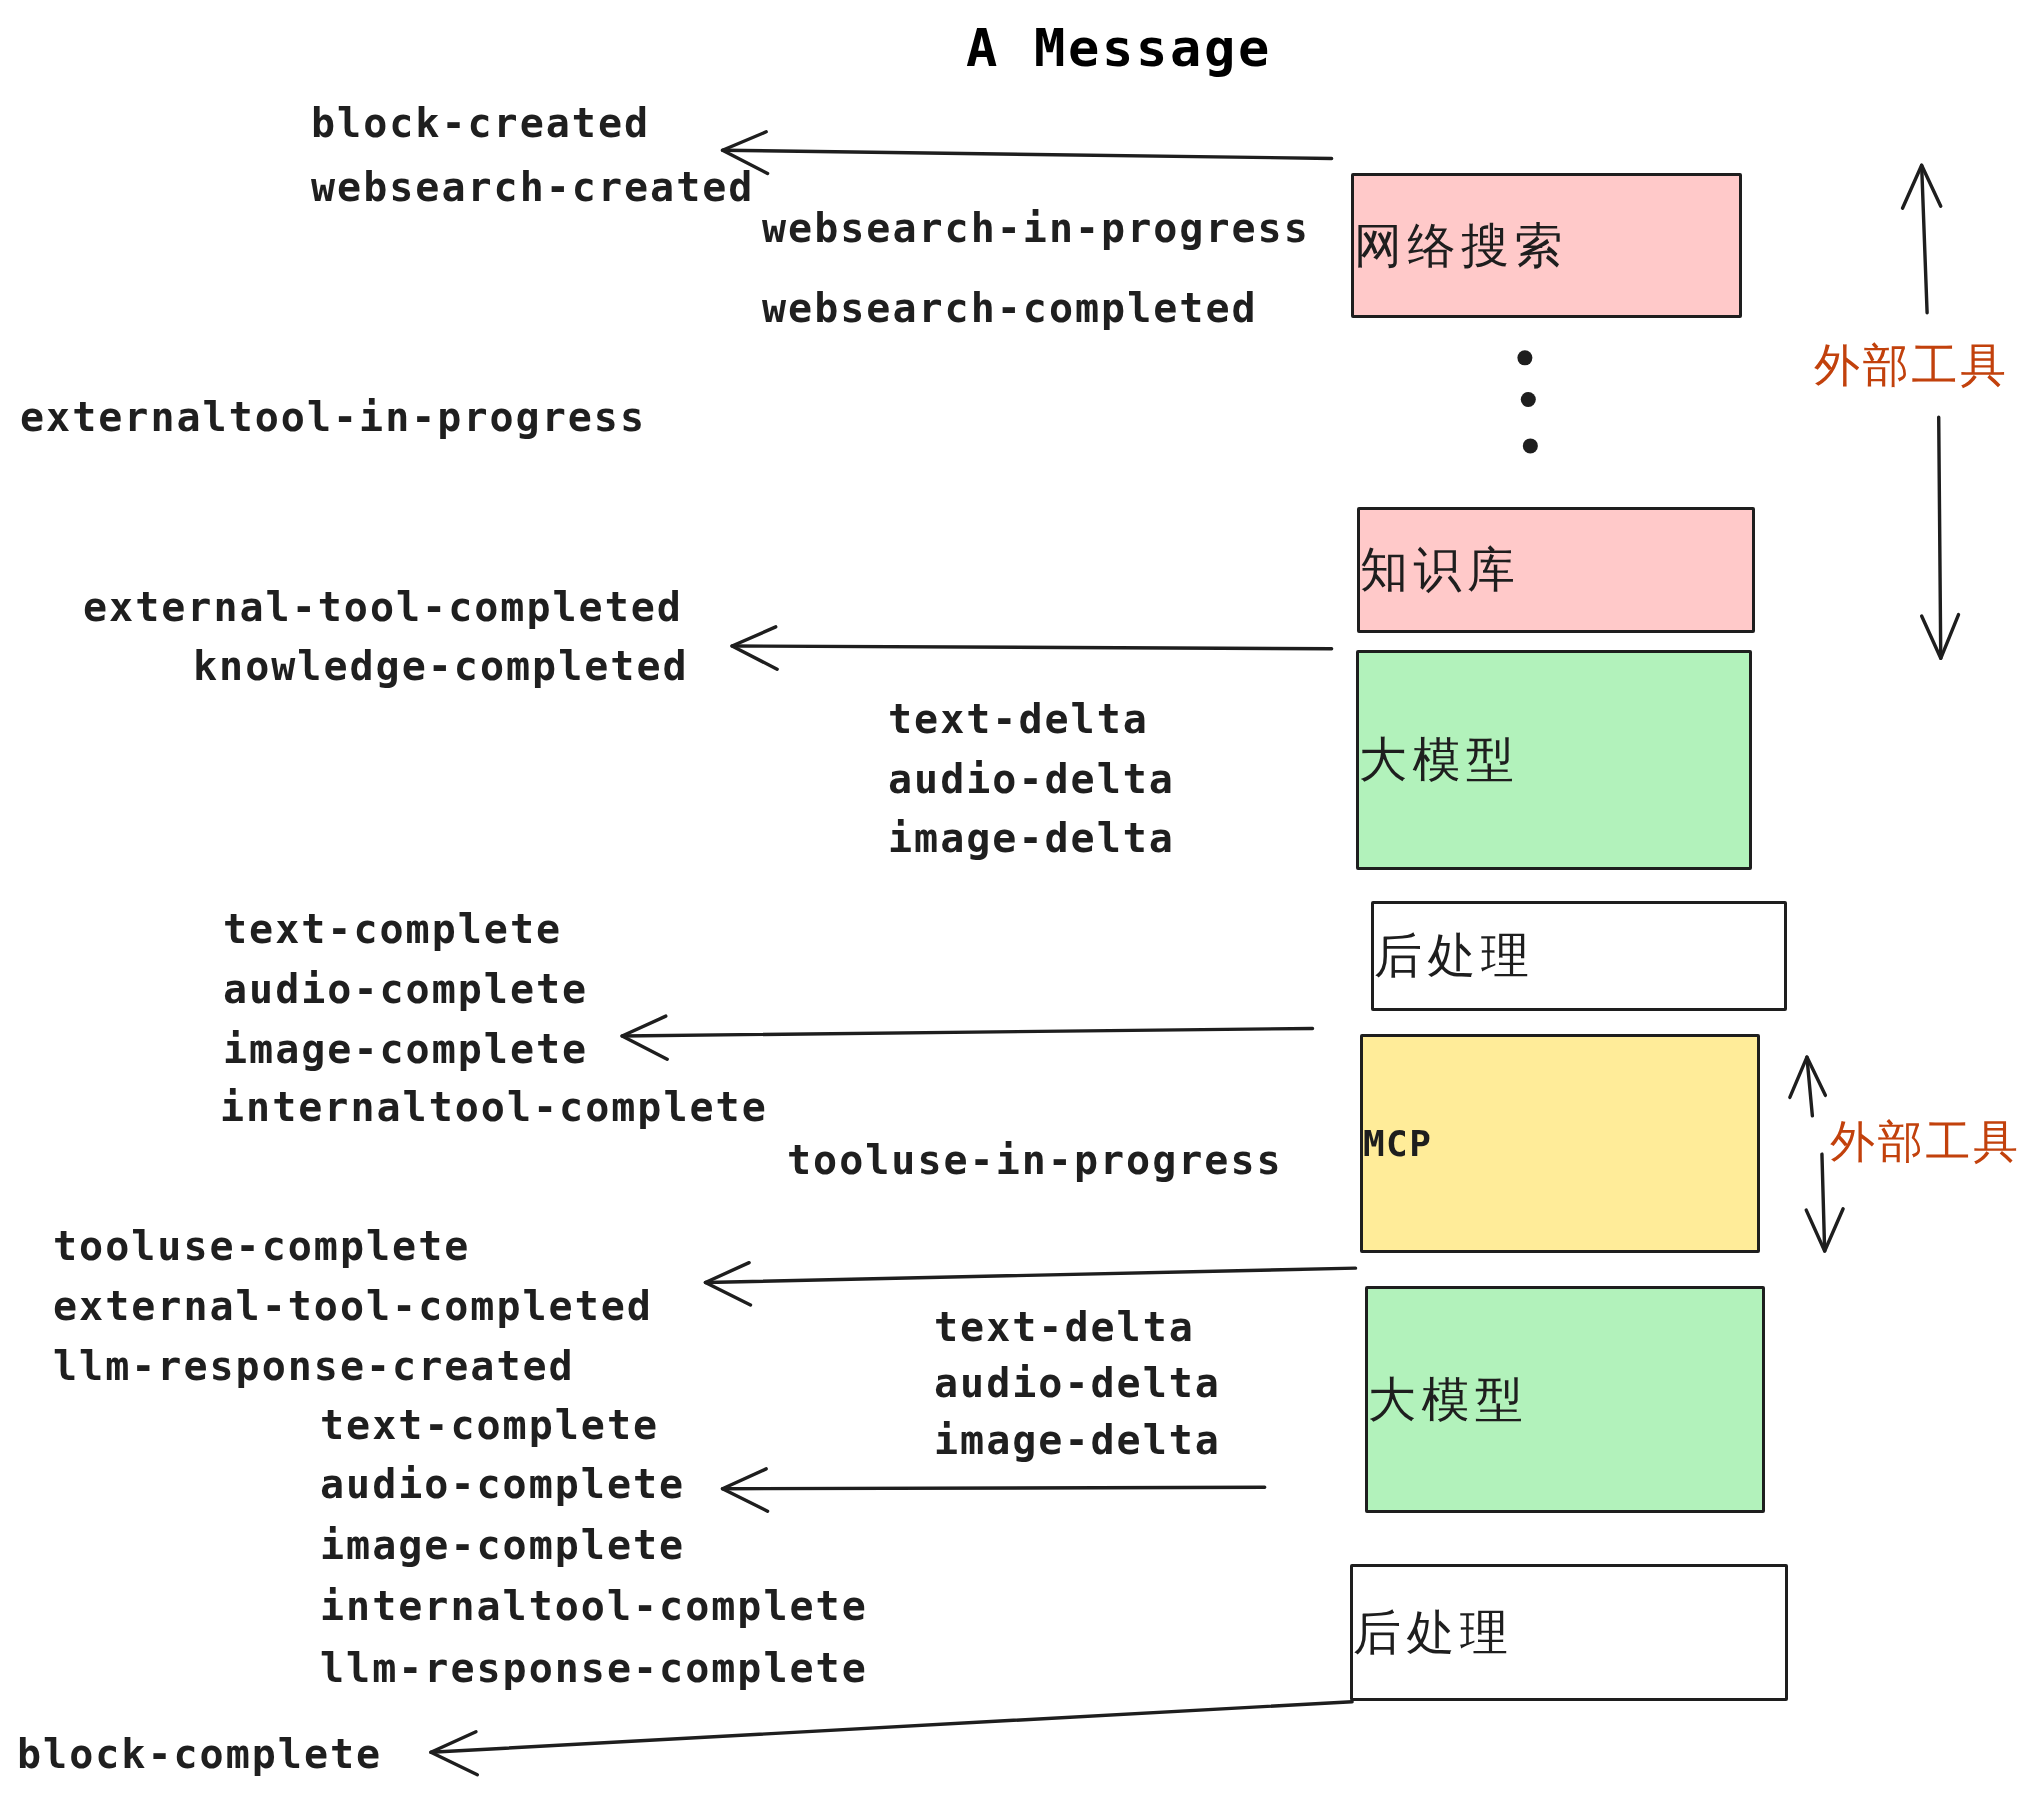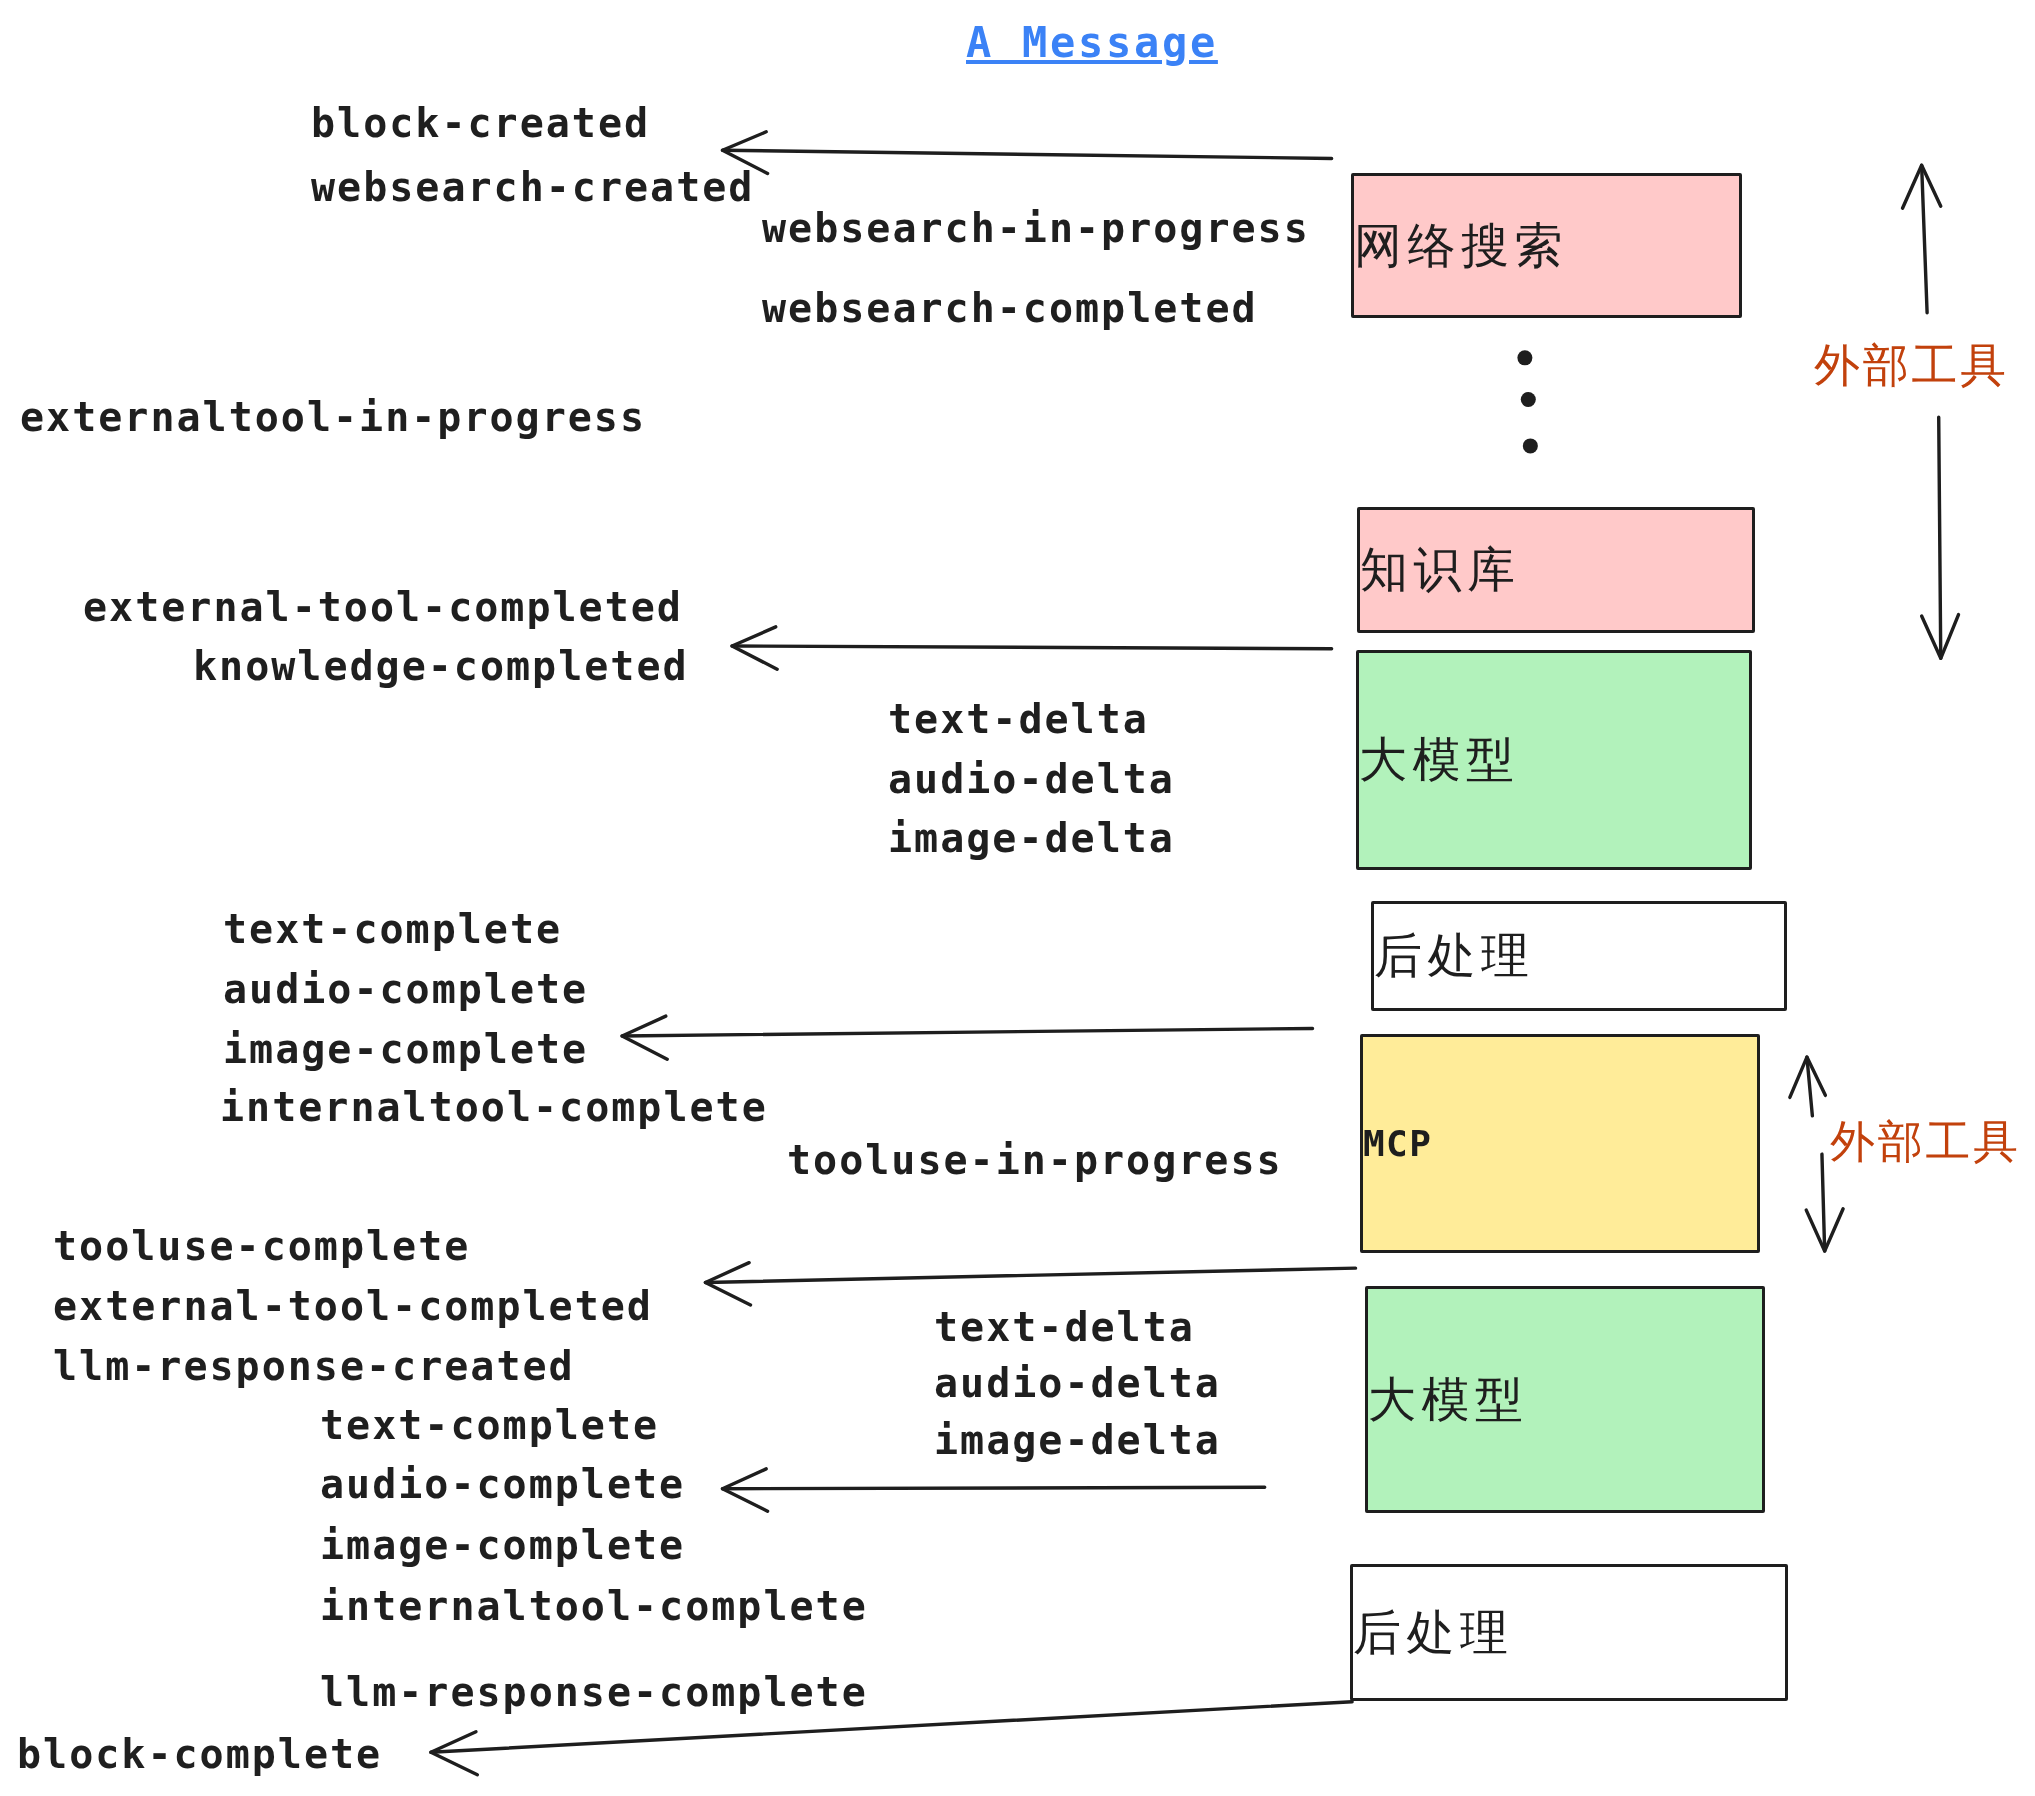--- a/index.html
+++ b/index.html
@@ -1,22 +1,22 @@
 <!DOCTYPE html>
 <html style="font-size:11px"><head>
 <meta charset="utf-8">
 <style>
   html,body { margin:0; padding:0; background:#ffffff; }
   .canvas {
     position:relative; width:2035px; height:1796px; background:#ffffff;
     overflow:hidden; font-family:"DejaVu Sans Mono","Liberation Mono",monospace;
   }
   .title {
-    position:absolute; font-size:42px; font-weight:bold; letter-spacing:2.7px;
-    color:#3b82f6; white-space:nowrap;text-decoration:underline;
+    position:absolute; font-size:52px; font-weight:bold; letter-spacing:2.7px;
+    color:#000000; white-space:nowrap;
   }
   .ev {
     position:absolute; font-size:40px; font-weight:bold; letter-spacing:2px;
     color:#1f1f1f; white-space:nowrap; line-height:1.05;
   }
   .node {
     position:absolute; border:3.4px solid #1e1e1e; border-radius:2px;
     display:flex; align-items:center; box-sizing:border-box;
   }
   .node .lbl {
@@ -132,17 +132,17 @@
   <div class="ev" style="left:787px; top:1139px;">tooluse-in-progress</div>
   <div class="ev" style="left:53px;   top:1285px;">external-tool-completed</div>
   <div class="ev" style="left:53px;   top:1345px;">llm-response-created</div>
   <div class="ev" style="left:934px; top:1306px;">text-delta</div>
   <div class="ev" style="left:934px; top:1362px;">audio-delta</div>
   <div class="ev" style="left:934px; top:1419px;">image-delta</div>
   <div class="ev" style="left:320px;  top:1404px;">text-complete</div>
   <div class="ev" style="left:320px;  top:1463px;">audio-complete</div>
   <div class="ev" style="left:320px;  top:1524px;">image-complete</div>
   <div class="ev" style="left:320px;  top:1585px;">internaltool-complete</div>
-  <div class="ev" style="left:320px;  top:1647px;margin-top:24px;">llm-response-complete</div>
+  <div class="ev" style="left:320px;  top:1647px;">llm-response-complete</div>
   <div class="ev" style="left:17px;   top:1733px;">block-complete</div>
 
 </div>
 
 
 </body></html>

